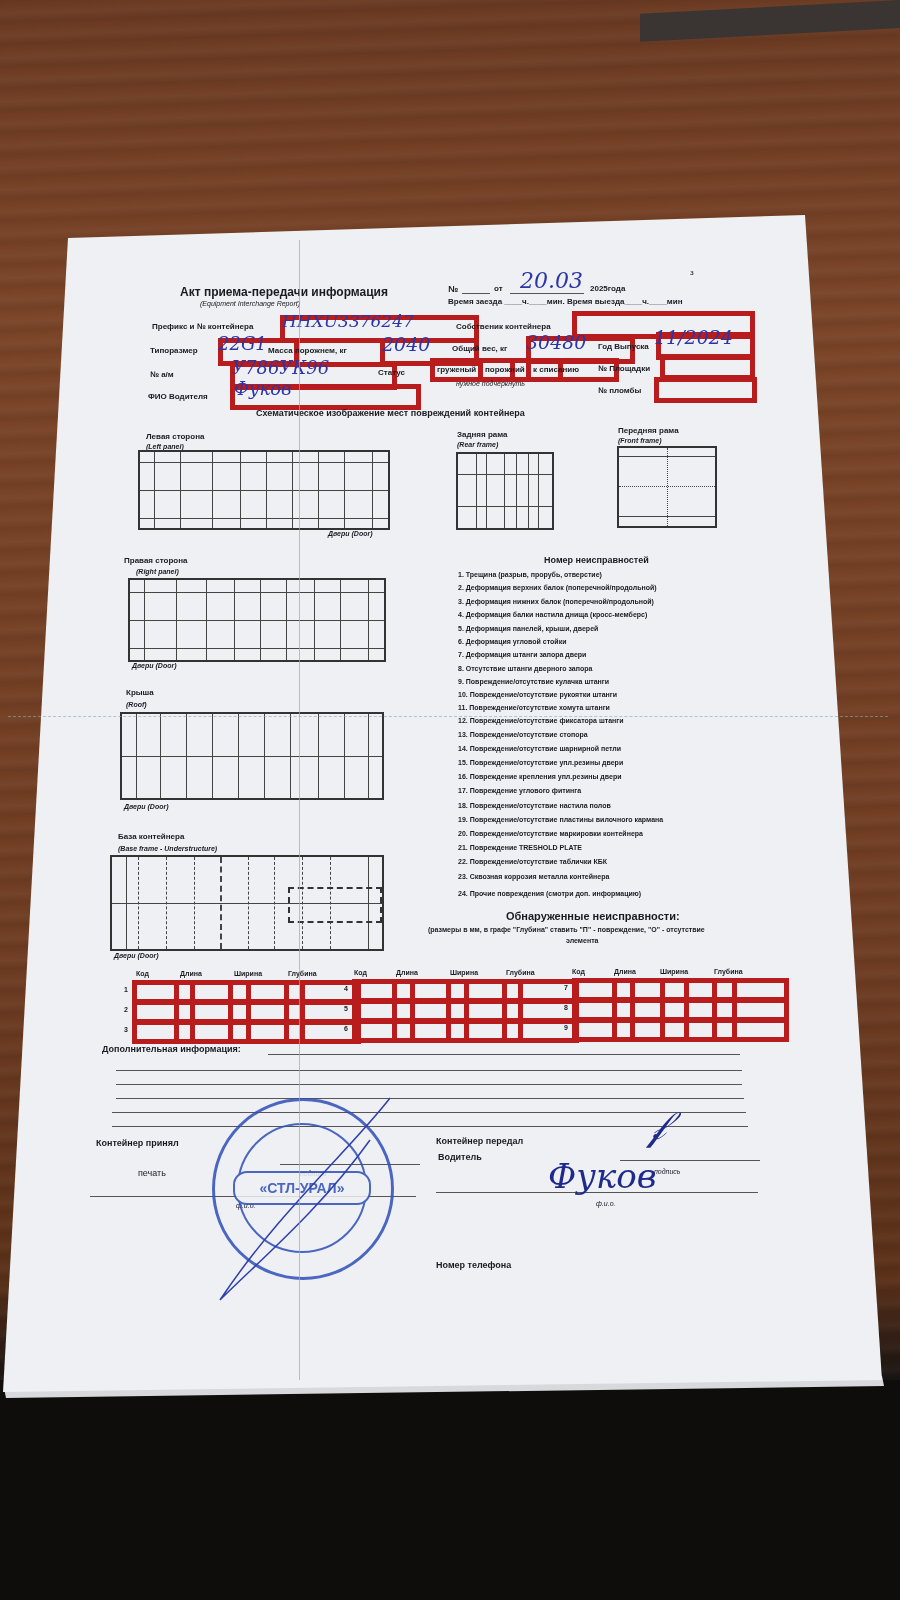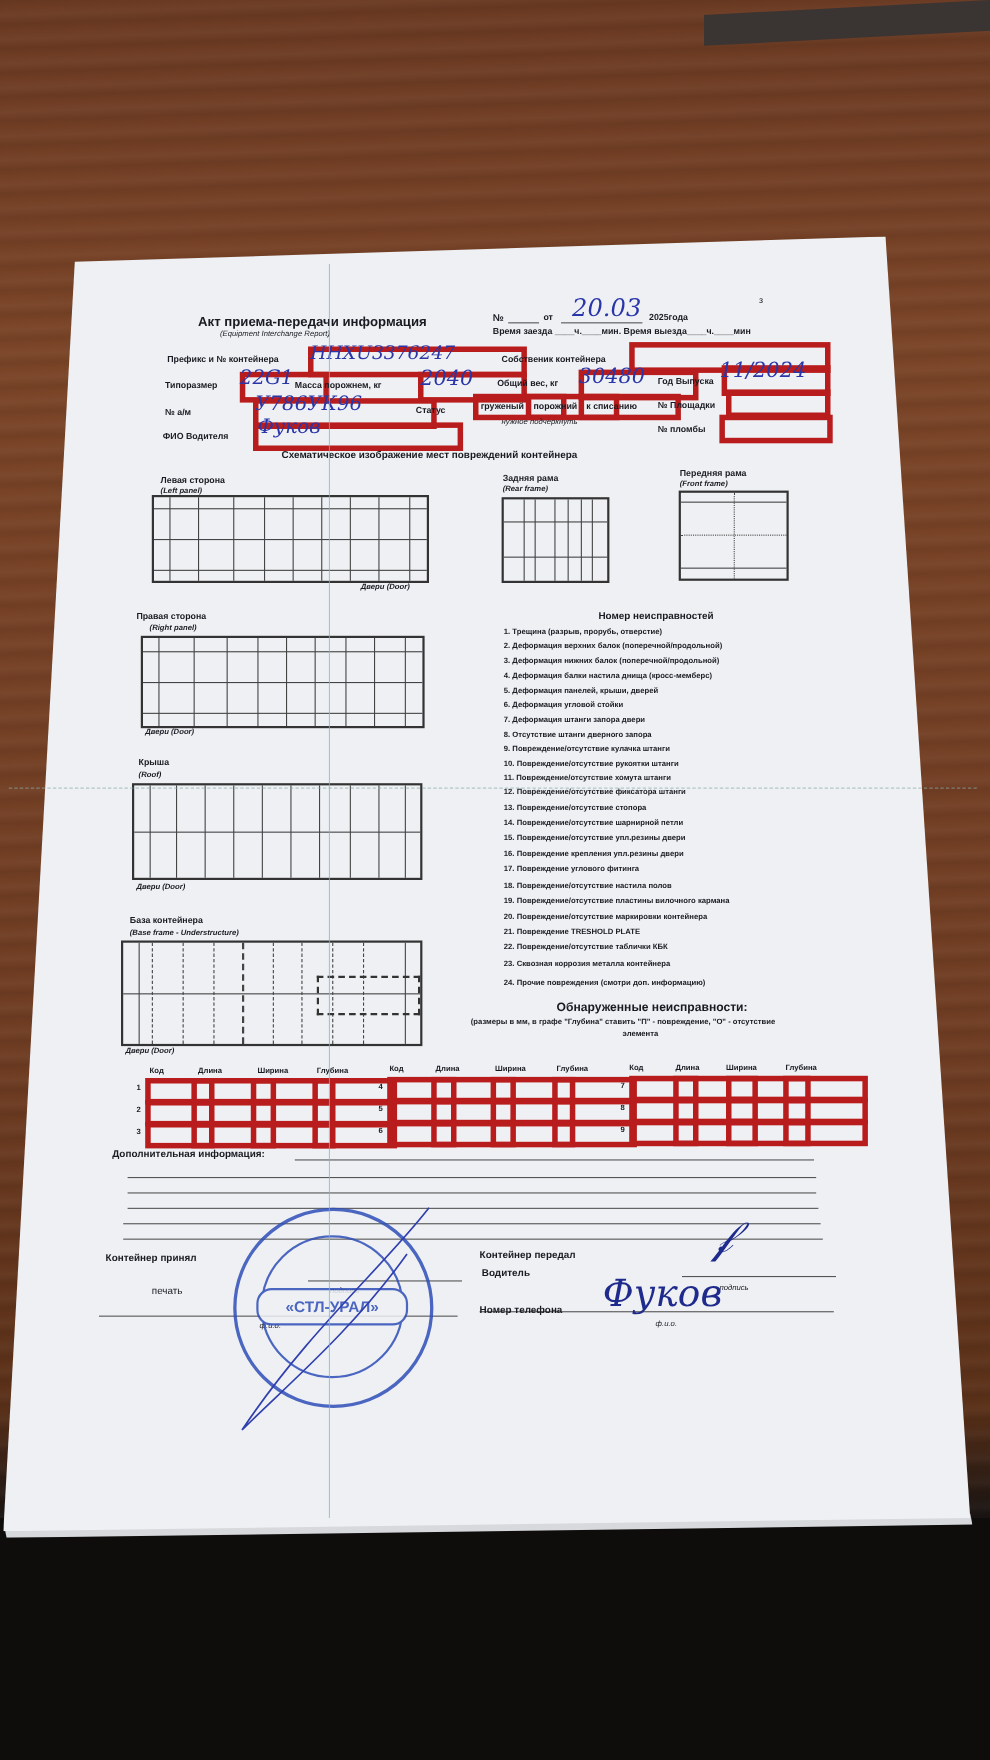--- a/index.html
+++ b/index.html
@@ -304,21 +304,21 @@
   <div class="line" style="left:280px;top:1164px;width:140px;"></div>
   <div class="t s7 it" style="left:300px;top:1170px;font-weight:normal;">подпись</div>
   <div class="line" style="left:620px;top:1160px;width:140px;"></div>
   <div class="t s7 it" style="left:654px;top:1168px;font-weight:normal;">подпись</div>
   <div class="line" style="left:90px;top:1196px;width:326px;"></div>
   <div class="t s7 it" style="left:236px;top:1202px;font-weight:normal;">ф.и.о.</div>
   <div class="line" style="left:436px;top:1192px;width:322px;"></div>
   <div class="t s7 it" style="left:596px;top:1200px;font-weight:normal;">ф.и.о.</div>
   <div class="hw" style="left:548px;top:1156px;font-size:34px;color:#1f2b8c;">Фуков</div>
   <div class="hw" style="left:648px;top:1102px;font-size:40px;color:#1f2b8c;">𝒻</div>
-  <div class="t s9" style="left:436px;top:1186px;text-align:center;">Номер телефона</div>
+  <div class="t s9" style="left:436px;top:1260px;text-align:center;">Номер телефона</div>
 
   <div class="stamp">
     <div class="inner"></div>
     <div class="label">«СТЛ-УРАЛ»</div>
   </div>
   <svg style="position:absolute;left:200px;top:1090px;" width="210" height="220">
     <path d="M190 8 C150 60 80 120 20 210 M20 210 C60 170 120 120 170 50" stroke="#2f3fae" stroke-width="1.5" fill="none"></path>
   </svg>
 
   <div class="cyan"></div>

